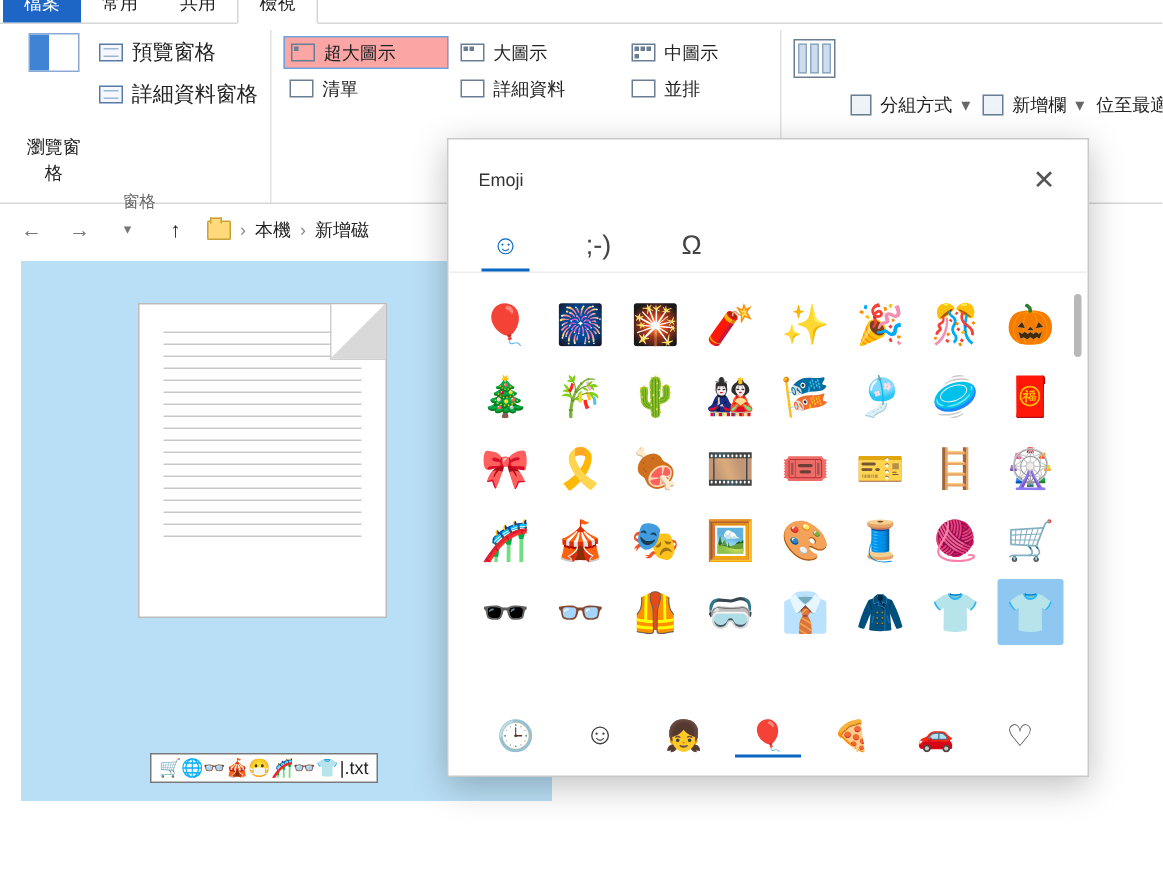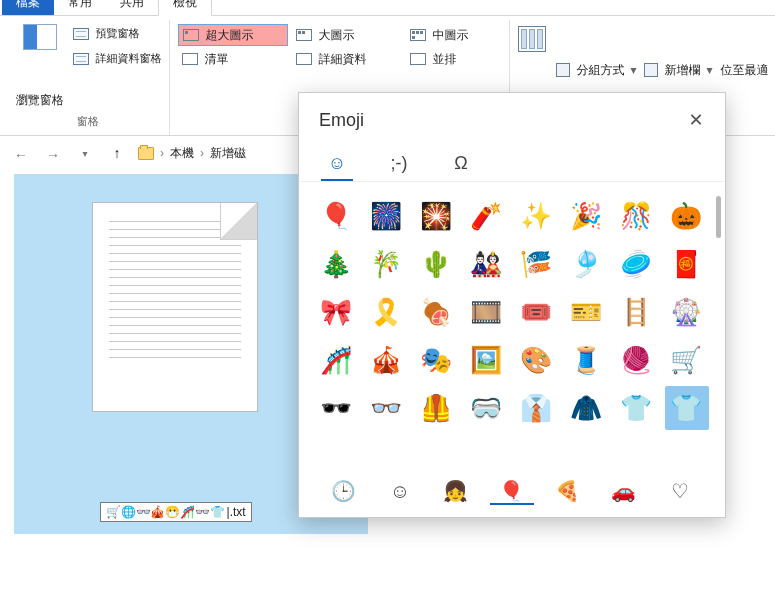--- a/index.html
+++ b/index.html
@@ -63,21 +63,21 @@
     width: 56px;
     gap: 36px;
   }
   .nav-pane-swatch {
     width: 34px; height: 26px; border: 1px solid #8aa9d6;
     background: linear-gradient(to right, #3e83d4 0 40%, #fff 40% 100%);
     margin-bottom: 6px;
   }
   .nav-pane-label { font-size: 12px; text-align:center; }
   .pane-side { display:flex; flex-direction:column; gap:10px; padding-top:4px; margin-left:8px;}
-  .mini-item { display:flex; align-items:center; gap:6px; font-size:11px; white-space:nowrap;}
+  .mini-item { display:flex; align-items:center; gap:6px; font-size:14px; white-space:nowrap;}
   .mini-icon { width:16px; height:12px; border:1px solid #5a7aa8; background:#f5f9ff; position:relative;}
   .mini-icon::after{content:"";position:absolute;inset:2px;border-top:1px solid #9db6d6;border-bottom:1px solid #9db6d6;}
   .layout-grid {
     display: grid;
     grid-template-columns: 110px 110px 110px;
     grid-auto-rows: 22px;
     gap: 2px 4px;
     padding-top: 2px;
   }
   .layout-item {
@@ -136,21 +136,21 @@
   .emoji-panel{
     position:absolute;
     left:298px; top:92px;
     width:428px; height:426px;
     background:#fff;
     border:1px solid #c9c9c9;
     box-shadow:0 6px 22px rgba(0,0,0,.25);
     display:flex; flex-direction:column;
   }
   .ep-header{display:flex;align-items:center;justify-content:space-between;padding:14px 16px 4px 20px;}
-  .ep-title{font-size:18px; color:#333;}
+  .ep-title{font-size:12px; color:#333;}
   .ep-close{font-size:18px;color:#555;width:26px;height:26px;display:flex;align-items:center;justify-content:center;cursor:pointer;}
   .ep-tabs{display:flex;gap:30px;padding:10px 0 0 22px;border-bottom:1px solid #eee;}
   .ep-tab{width:32px;height:34px;display:flex;align-items:center;justify-content:center;font-size:18px;color:#444;border-bottom:2px solid transparent;cursor:pointer;}
   .ep-tab.active{color:#0a66c2;border-bottom-color:#0a66c2;}
   .ep-body{flex:1; position:relative; padding:12px 12px 6px 12px;}
   .emoji-grid{
     display:grid;
     grid-template-columns:repeat(8, 44px);
     grid-auto-rows:44px;
     gap:4px 6px;

